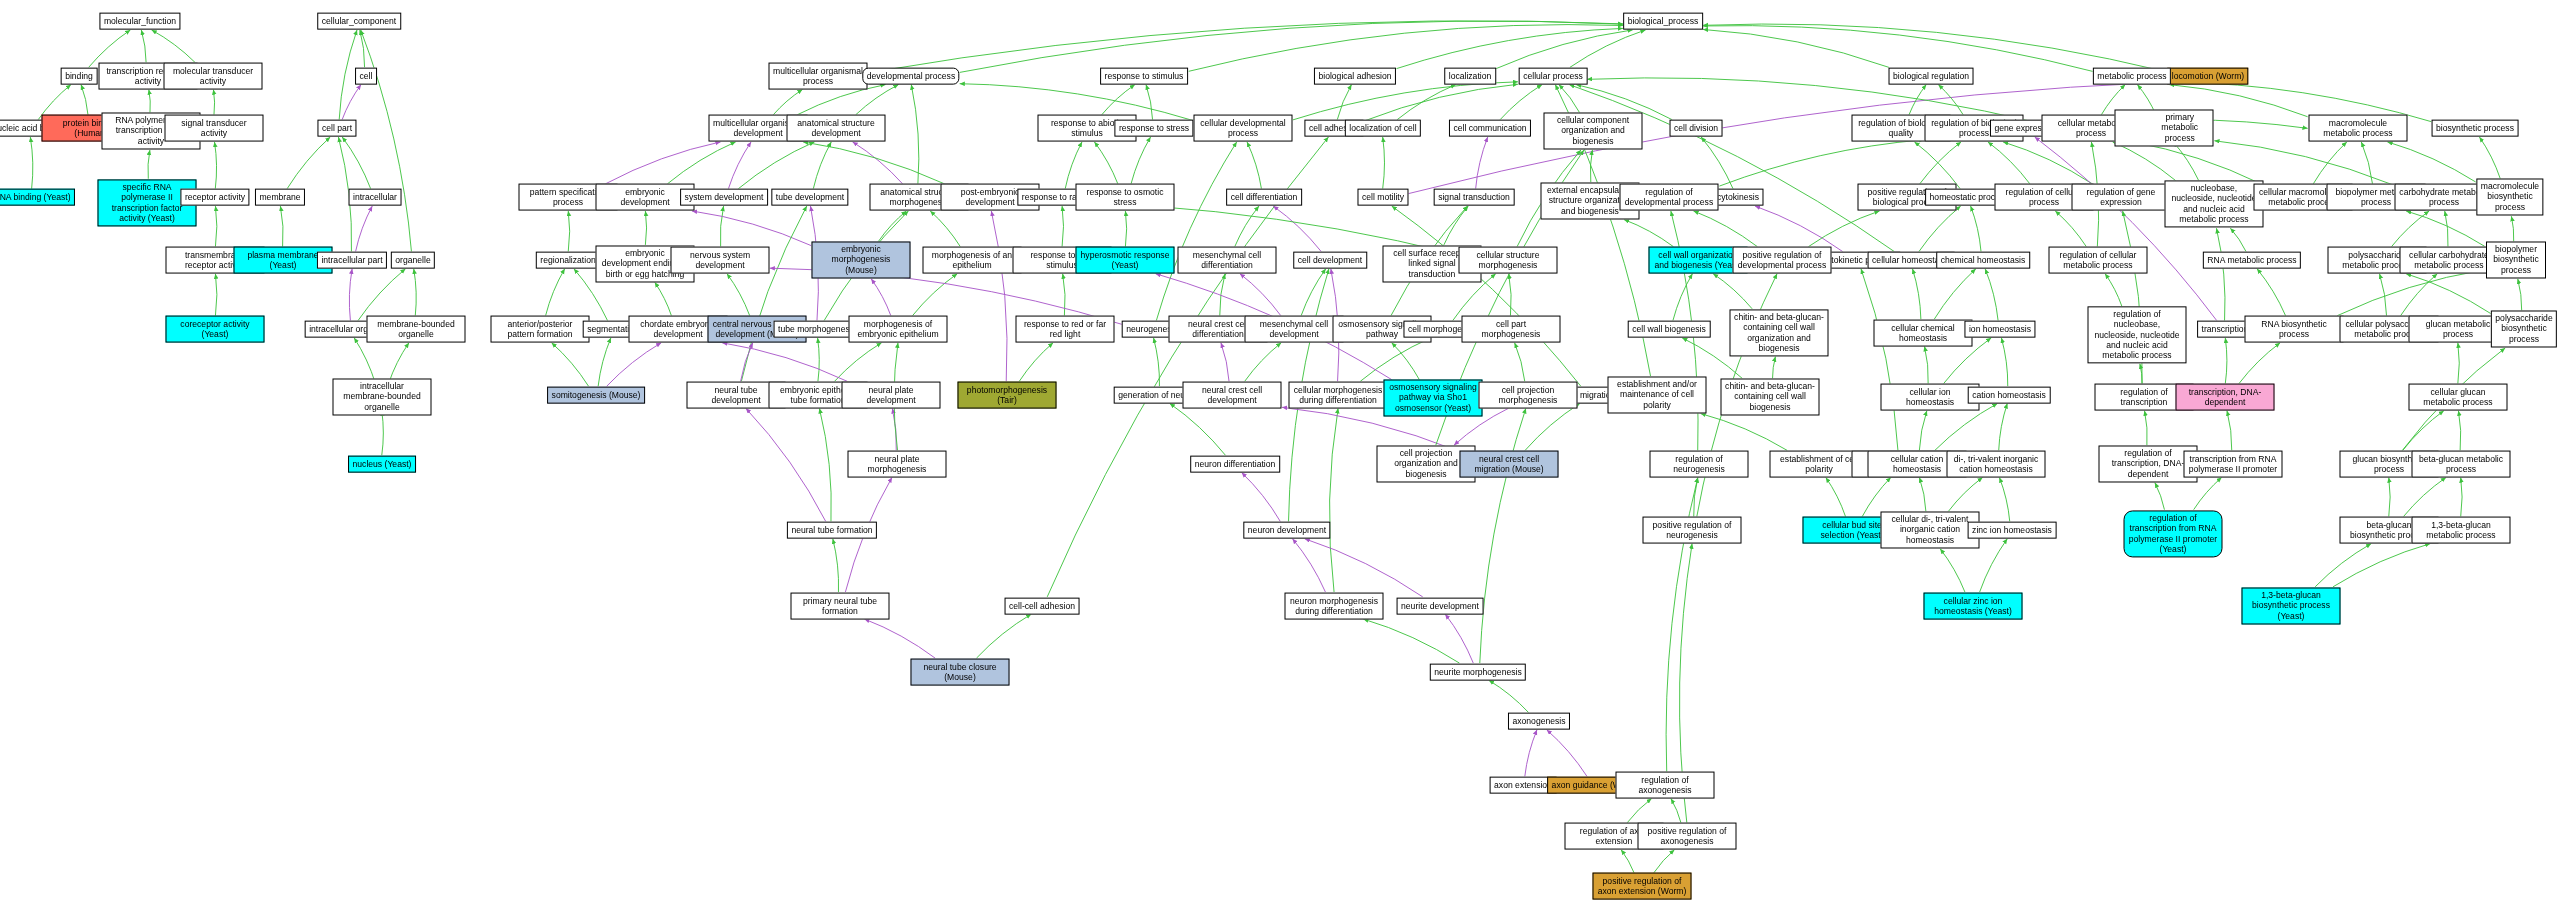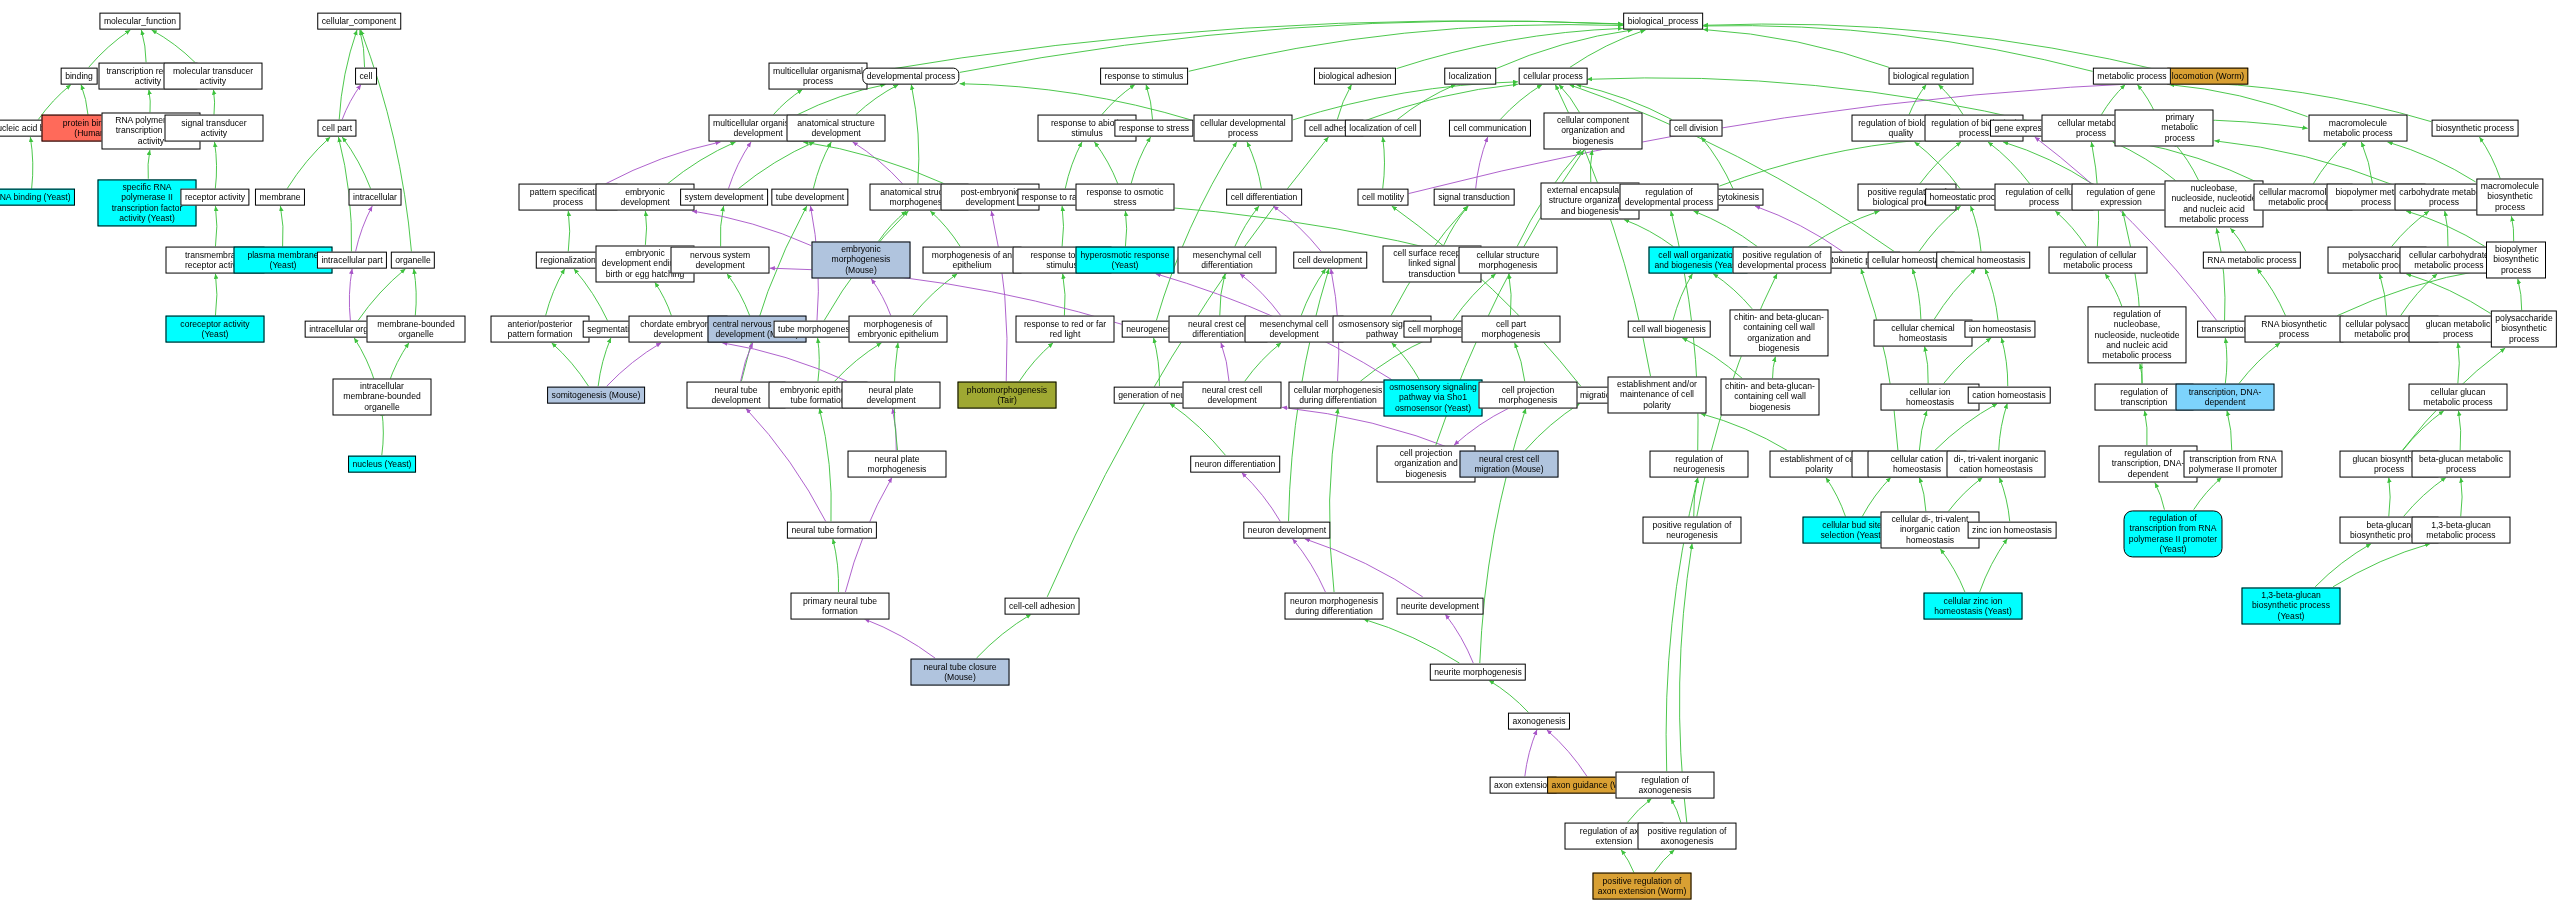--- a/index.html
+++ b/index.html
@@ -416,21 +416,21 @@
     <div class="node" style="left: 2377px; top: 260px; background: rgb(255, 255, 255);">polysaccharide metabolic process</div>
     <div class="node" style="left: 2449px; top: 260px; background: rgb(255, 255, 255);">cellular carbohydrate metabolic process</div>
     <div class="node" style="left: 2516px; top: 260px; background: rgb(255, 255, 255);">biopolymer biosynthetic process</div>
     <div class="node" style="left: 2137px; top: 335px; background: rgb(255, 255, 255);">regulation of nucleobase, nucleoside, nucleotide and nucleic acid metabolic process</div>
     <div class="node" style="left: 2225px; top: 329px; background: rgb(255, 255, 255);">transcription</div>
     <div class="node" style="left: 2294px; top: 329px; background: rgb(255, 255, 255);">RNA biosynthetic process</div>
     <div class="node" style="left: 2389px; top: 329px; background: rgb(255, 255, 255);">cellular polysaccharide metabolic process</div>
     <div class="node" style="left: 2458px; top: 329px; background: rgb(255, 255, 255);">glucan metabolic process</div>
     <div class="node" style="left: 2524px; top: 329px; background: rgb(255, 255, 255);">polysaccharide biosynthetic process</div>
     <div class="node" style="left: 2144px; top: 397px; background: rgb(255, 255, 255);">regulation of transcription</div>
-    <div class="node" style="left: 2225px; top: 397px; background: #7dd3fc;">transcription, DNA-dependent</div>
+    <div class="node" style="left: 2225px; top: 397px; background: #f9a8d4;">transcription, DNA-dependent</div>
     <div class="node" style="left: 2458px; top: 397px; background: rgb(255, 255, 255);">cellular glucan metabolic process</div>
     <div class="node" style="left: 2148px; top: 464px; background: rgb(255, 255, 255);">regulation of transcription, DNA-dependent</div>
     <div class="node" style="left: 2233px; top: 464px; background: rgb(255, 255, 255);">transcription from RNA polymerase II promoter</div>
     <div class="node" style="left: 2389px; top: 464px; background: rgb(255, 255, 255);">glucan biosynthetic process</div>
     <div class="node" style="left: 2461px; top: 464px; background: rgb(255, 255, 255);">beta-glucan metabolic process</div>
     <div class="node" style="left: 2173px; top: 534px; background: rgb(0, 255, 255); border-radius: 9px;">regulation of transcription from RNA polymerase II promoter (Yeast)</div>
     <div class="node" style="left: 2389px; top: 530px; background: rgb(255, 255, 255);">beta-glucan biosynthetic process</div>
     <div class="node" style="left: 2461px; top: 530px; background: rgb(255, 255, 255);">1,3-beta-glucan metabolic process</div>
     <div class="node" style="left: 2291px; top: 606px; background: rgb(0, 255, 255);">1,3-beta-glucan biosynthetic process (Yeast)</div>
   </div>

